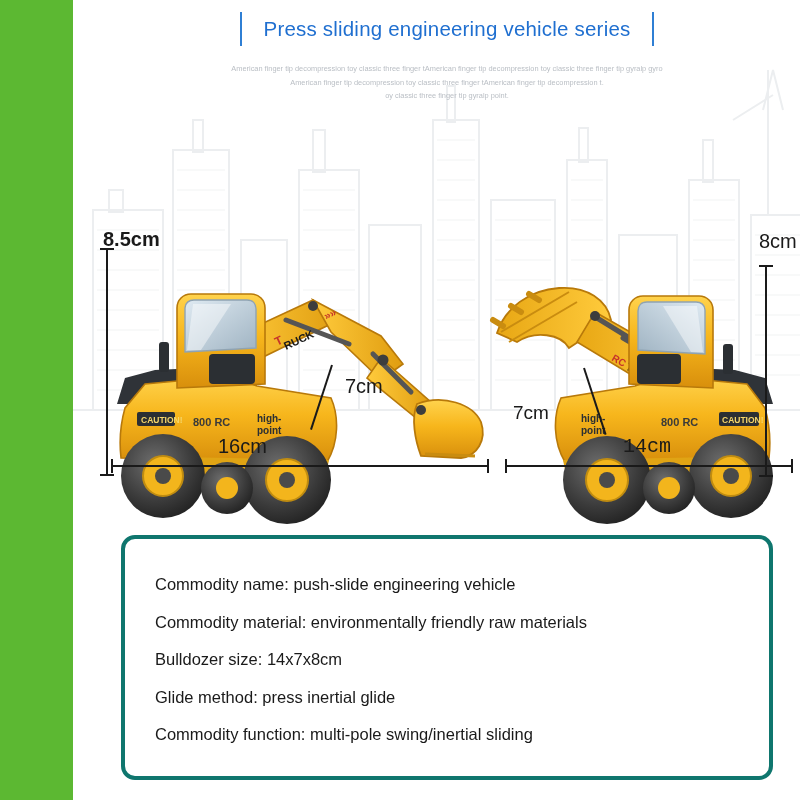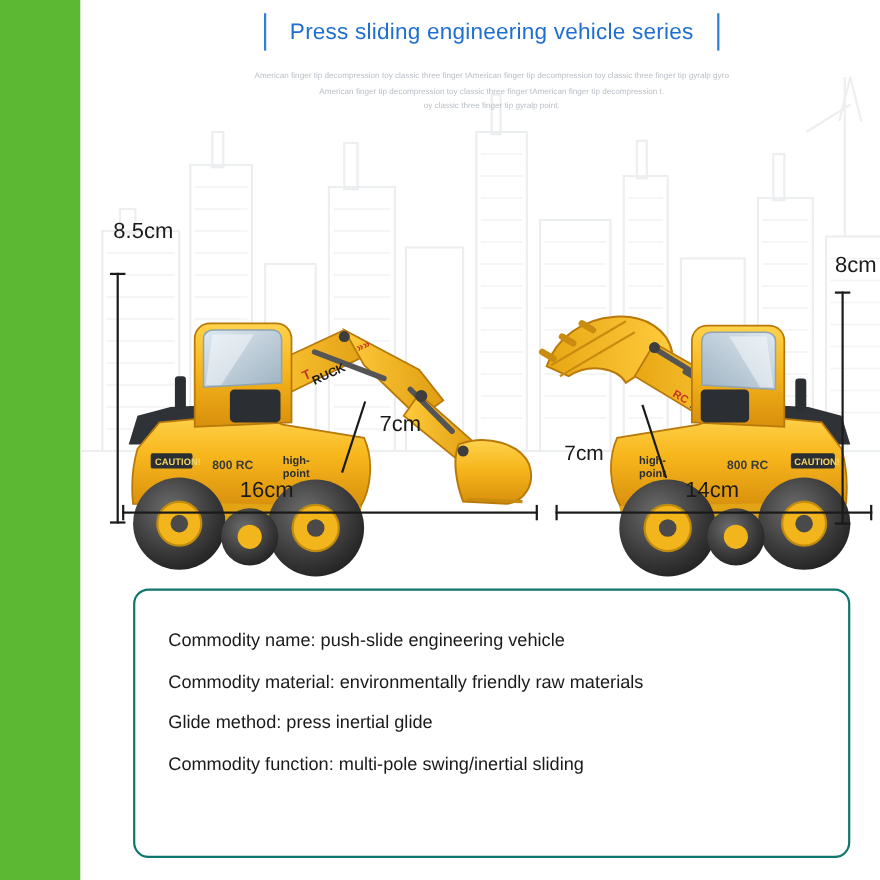--- a/index.html
+++ b/index.html
@@ -121,21 +121,21 @@
   .vrule::before { top: 0; }
   .vrule::after { bottom: 0; }
 
   
   .spec-card {
     position: absolute;
     left: 48px;
     top: 535px;
     width: 652px;
     height: 245px;
-    border: 2px solid #0f766e;
+    border: 4px solid #0f766e;
     border-radius: 14px;
     background: #fff;
     box-sizing: border-box;
     padding: 27px 0 0 30px;
   }
   .spec-row {
     color: #1a1a1a;
     font-size: 16.5px;
     line-height: 37.5px;
     white-space: nowrap;
@@ -264,21 +264,21 @@
           <circle cx="82" cy="268" r="8" fill="#4a4a4a"></circle>
           <circle cx="206" cy="272" r="44" fill="url(#tire)"></circle>
           <circle cx="206" cy="272" r="21" fill="#f3b51c" stroke="#c08c10" stroke-width="2"></circle>
           <circle cx="206" cy="272" r="8" fill="#4a4a4a"></circle>
           <circle cx="146" cy="280" r="26" fill="url(#tire)"></circle>
           <circle cx="146" cy="280" r="11" fill="#f3b51c"></circle>
         </g>
       </svg>
     </div>
 
-    <span class="dim-label" style="left:30px; top:79px;">8.5cm</span>
+    <span class="dim-label" style="left:30px; top:108px;font-weight:bold;">8.5cm</span>
     <div class="vrule" style="left:33px; top:128px; height:228px;"></div>
     <span class="dim-label" style="left:272px; top:255px;">7cm</span>
     <div style="position:absolute; left:258px; top:245px; width:2px; height:68px; background:#1a1a1a; transform:rotate(18deg); transform-origin:top center;"></div>
     <div class="rule" style="left:38px; top:345px; width:378px;"></div>
     <span class="dim-label" style="left:145px; top:315px;text-align:center;">16cm</span>
 
     <div class="toy" style="left:400px; top:88px;">
       <svg width="340" height="330" viewBox="0 0 340 330">
         <defs>
           <linearGradient id="yl3" x1="0" y1="0" x2="0" y2="1">
@@ -344,23 +344,24 @@
           <circle cx="196" cy="280" r="11" fill="#f3b51c"></circle>
         </g>
       </svg>
     </div>
 
     <span class="dim-label" style="left:686px; top:110px;">8cm</span>
     <div class="vrule" style="left:692px; top:145px; height:212px;"></div>
     <span class="dim-label small" style="left:440px; top:282px;">7cm</span>
     <div style="position:absolute; left:510px; top:248px; width:2px; height:70px; background:#1a1a1a; transform:rotate(-18deg); transform-origin:top center;"></div>
     <div class="rule" style="left:432px; top:345px; width:288px;"></div>
-    <span class="dim-label" style="left:550px; top:315px;">14cm</span>
+    <span class="dim-label" style="left:550px; top:315px;font-family:Liberation Mono, monospace;">14cm</span>
   </div>
 
   <div class="spec-card">
     <div class="spec-row">Commodity name: push-slide engineering vehicle</div>
     <div class="spec-row">Commodity material: environmentally friendly raw materials</div>
+    <div class="spec-row">Bulldozer size: 14x7x8cm</div>
     <div class="spec-row">Glide method: press inertial glide</div>
     <div class="spec-row">Commodity function: multi-pole swing/inertial sliding</div>
   </div>
 
 </div>
 
 </body></html>

